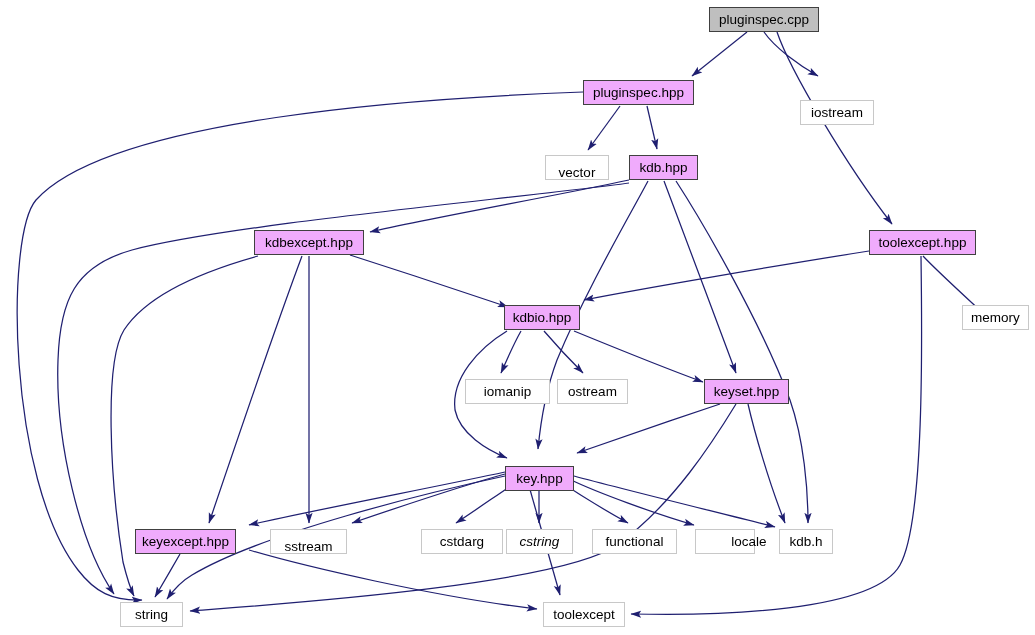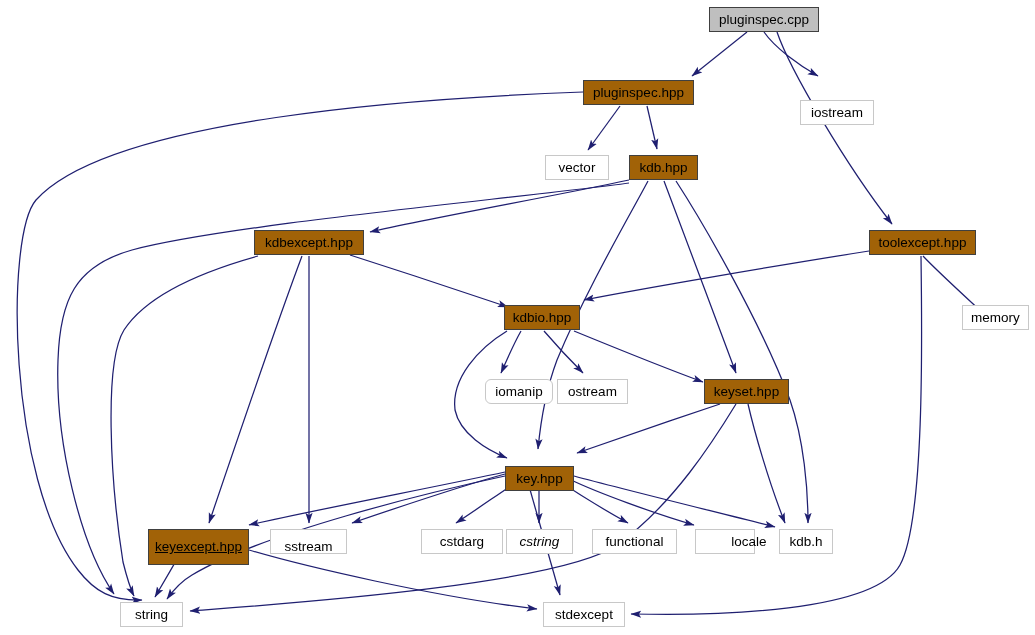--- a/index.html
+++ b/index.html
@@ -16,21 +16,21 @@
     position:absolute;
     box-sizing:border-box;
     display:flex;align-items:center;justify-content:center;
     font-size:13.5px;
     color:#000000;
     white-space:nowrap;
     letter-spacing:0px;
     line-height:1;
   }
   .node.sys{ border:1px solid #c8c8c8; background:#ffffff; }
-  .node.hdr{ border:1.6px solid #404040; background:#a16207; }
+  .node.hdr{ border:1.6px solid #404040; background:#f0abfc; }
   .node.cur{ border:1.6px solid #404040; background:#bfbfbf; }
 </style>
 </head>
 <body>
 
 <div id="graph">
   <svg id="edges" viewBox="0 0 1035 635" xmlns="http://www.w3.org/2000/svg">
     <defs>
       <marker id="arw" markerWidth="9" markerHeight="9" refX="8.2" refY="3.2" orient="auto" markerUnits="strokeWidth">
         <path d="M0,0.3 L8.6,3.2 L0,6.1 L1.9,3.2 Z" fill="#1f1f70"></path>
@@ -78,51 +78,51 @@
   <div id="nodes">
       <div class="node cur" style="left: 709px; top: 7px; width: 110px; height: 25px;">
         <span>pluginspec.cpp</span>
       </div>
       <div class="node hdr" style="left: 583px; top: 80px; width: 111px; height: 25px;">
         <span>pluginspec.hpp</span>
       </div>
       <div class="node sys" style="left: 800px; top: 80px; width: 74px; height: 25px; margin-top: 20px;">
         <span>iostream</span>
       </div>
-      <div class="node sys" style="left: 545px; top: 155px; width: 64px; height: 25px;">
+      <div class="node sys" style="left: 545px; top: 155px; width: 64px; height: 25px; align-items: flex-end;">
         <span>vector</span>
       </div>
       <div class="node hdr" style="left: 629px; top: 155px; width: 69px; height: 25px;">
         <span>kdb.hpp</span>
       </div>
       <div class="node hdr" style="left: 254px; top: 230px; width: 110px; height: 25px;">
         <span>kdbexcept.hpp</span>
       </div>
       <div class="node hdr" style="left: 869px; top: 230px; width: 107px; height: 25px;">
         <span>toolexcept.hpp</span>
       </div>
       <div class="node hdr" style="left: 504px; top: 305px; width: 76px; height: 25px;">
         <span>kdbio.hpp</span>
       </div>
       <div class="node sys" style="left: 962px; top: 305px; width: 67px; height: 25px;">
         <span>memory</span>
       </div>
-      <div class="node sys" style="left: 485px; top: 379px; width: 68px; height: 25px; border-radius: 6px;">
+      <div class="node sys" style="left: 465px; top: 379px; width: 85px; height: 25px;">
         <span>iomanip</span>
       </div>
       <div class="node sys" style="left: 557px; top: 379px; width: 71px; height: 25px;">
         <span>ostream</span>
       </div>
       <div class="node hdr" style="left: 704px; top: 379px; width: 85px; height: 25px;">
         <span>keyset.hpp</span>
       </div>
       <div class="node hdr" style="left: 505px; top: 454px; width: 69px; height: 25px; margin-top: 12px;">
         <span>key.hpp</span>
       </div>
-      <div class="node hdr" style="left: 148px; top: 529px; width: 101px; height: 36px; text-decoration: underline;">
+      <div class="node hdr" style="left: 135px; top: 529px; width: 101px; height: 25px;">
         <span>keyexcept.hpp</span>
       </div>
       <div class="node sys" style="left: 270px; top: 529px; width: 77px; height: 25px; align-items: flex-end;">
         <span>sstream</span>
       </div>
       <div class="node sys" style="left: 421px; top: 529px; width: 82px; height: 25px;">
         <span>cstdarg</span>
       </div>
       <div class="node sys" style="left: 506px; top: 529px; width: 67px; height: 25px; font-style: italic;">
         <span>cstring</span>
@@ -133,16 +133,16 @@
       <div class="node sys" style="left: 695px; top: 529px; width: 60px; height: 25px; padding-left: 48px;">
         <span>locale</span>
       </div>
       <div class="node sys" style="left: 779px; top: 529px; width: 54px; height: 25px;">
         <span>kdb.h</span>
       </div>
       <div class="node sys" style="left: 120px; top: 602px; width: 63px; height: 25px;">
         <span>string</span>
       </div>
       <div class="node sys" style="left: 543px; top: 602px; width: 82px; height: 25px;">
-        <span>stdexcept</span>
+        <span>toolexcept</span>
       </div>
     </div>
 </div>
 
 </body></html>

